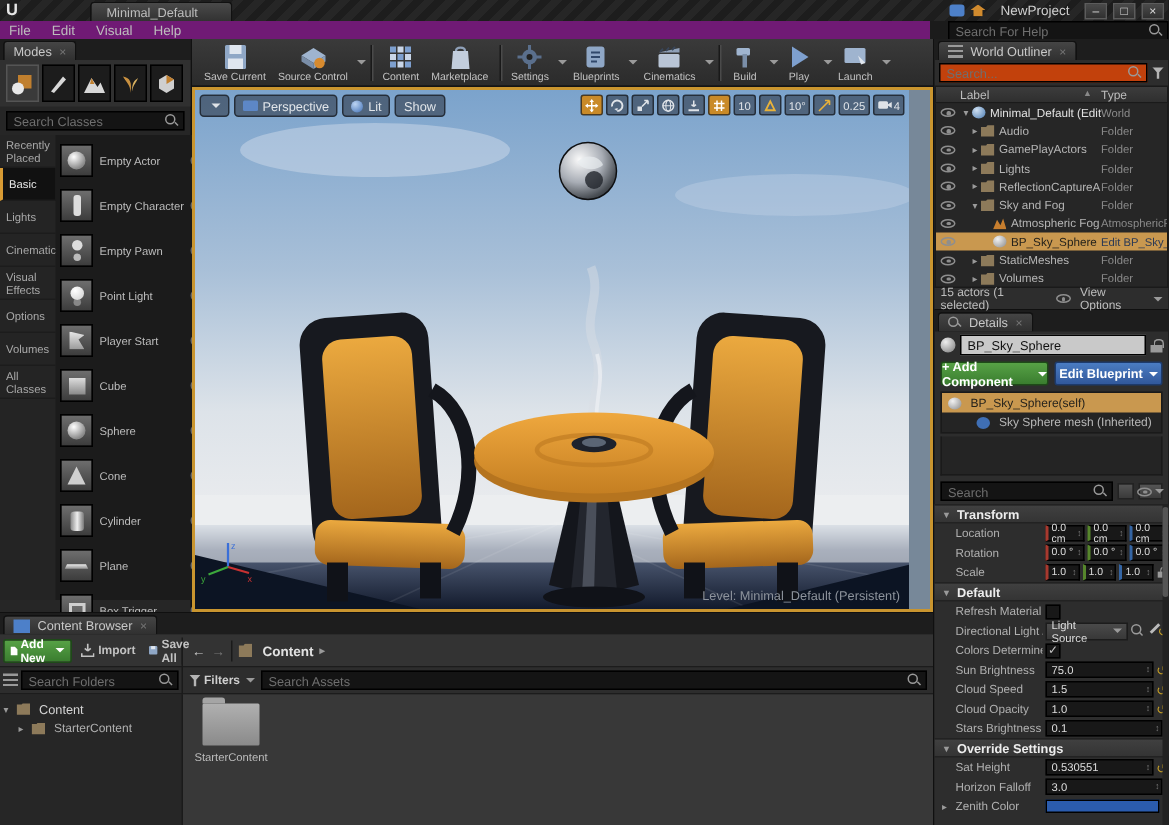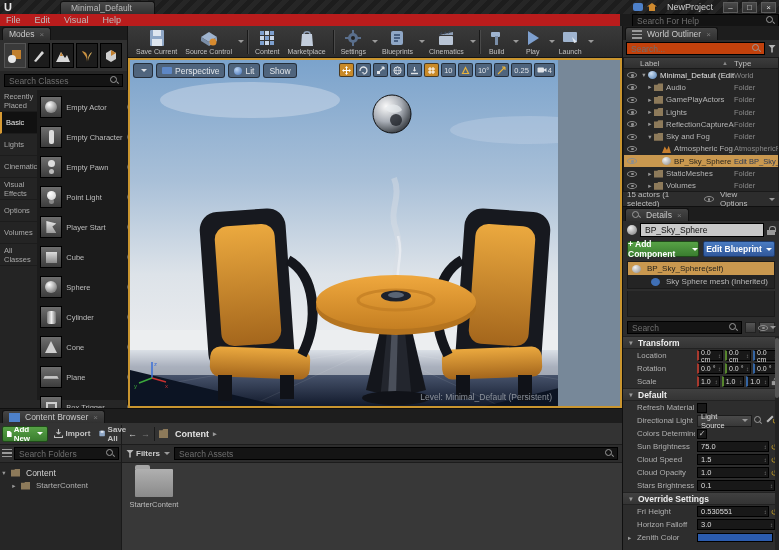--- a/index.html
+++ b/index.html
@@ -10,21 +10,21 @@
   
   .titlebar { left:0; top:0; width:779px; height:14px;
     background:repeating-linear-gradient(135deg,#262626 0 5px,#1d1d1d 5px 10px); display:flex; align-items:center; }
   .ue-logo { width:16px; height:13px; color:#e6e6e6; font-weight:bold; font-size:11px; display:flex; align-items:center; justify-content:center; }
   .doc-tab { margin-left:44px; background:linear-gradient(#4a4a4a,#323232); border:1px solid #111; border-bottom:none; height:13px; padding:0 22px 0 10px; display:flex; align-items:center; color:#bdbdbd; font-size:8.5px; border-radius:3px 3px 0 0; }
   .title-right { margin-left:auto; display:flex; align-items:center; gap:4px; padding-right:3px; }
   .bubble-icon { width:10px; height:8px; background:#4d80c9; border-radius:2px; }
   .cap-icon { width:10px; height:8px; background:#d08a2e; clip-path:polygon(50% 0,100% 45%,80% 45%,80% 100%,20% 100%,20% 45%,0 45%); }
   .project-name { color:#cfcfcf; font-size:9px; padding:0 6px; }
   .winbtn { width:15px; height:11px; background:linear-gradient(#4a4a4a,#303030); border:1px solid #5c5c5c; color:#ddd; font-size:8px; display:flex; align-items:center; justify-content:center; }
-  .menubar { left:0; top:14px; width:620px; height:12px; background:#b91c1c; display:flex; align-items:center; gap:14px; padding-left:6px; }
+  .menubar { left:0; top:14px; width:620px; height:12px; background:#701a75; display:flex; align-items:center; gap:14px; padding-left:6px; }
   .menu-item { color:#bdbdbd; font-size:9px; }
   .help-search { left:632px; top:14px; width:147px; height:13px; background:#141414; border:1px solid #000; display:flex; align-items:center; }
   input { background:transparent; border:none; outline:none; color:#cfcfcf; font-family:"Liberation Sans",sans-serif; font-size:8.5px; width:100%; height:100%; padding:0 4px; }
   input::placeholder { color:#6f6f6f; }
   .mag { width:9px; height:9px; position:relative; flex:0 0 9px; margin-right:3px; }
   .mag::before { content:""; position:absolute; left:0; top:0; width:5px; height:5px; border:1.3px solid #9a9a9a; border-radius:50%; }
   .mag::after { content:""; position:absolute; left:5.5px; top:5.5px; width:3px; height:1.4px; background:#9a9a9a; transform:rotate(45deg); }
 
   
   .modes { left:0; top:26px; width:128px; height:382px; background:#262626; border-right:1px solid #111; }
@@ -59,21 +59,21 @@
   
   .main-toolbar { left:128px; top:26px; width:494px; height:32px; background:linear-gradient(#3a3a3a,#2b2b2b); border-bottom:1px solid #141414; display:flex; align-items:center; padding:0 4px; }
   .tbtn { display:flex; flex-direction:column; align-items:center; justify-content:center; height:30px; padding:0 4px; color:#c2c2c2; font-size:7px; gap:1px; }
   .tbtn svg { display:block; }
   .tb-div { width:1px; height:24px; background:#191919; margin:0 3px; box-shadow:1px 0 0 #4a4a4a; }
   .ddc { width:0; height:0; border-left:3px solid transparent; border-right:3px solid transparent; border-top:3px solid #9a9a9a; margin-left:2px; align-self:center; }
   .tbtn-wrap { display:flex; align-items:center; }
 
   
   .viewport { left:128px; top:58px; width:494px; height:350px; border:2px solid #c9952f; background:#789; }
-  .vp-inner { position:relative; width:428px; height:346px; overflow:hidden; }
+  .vp-inner { position:relative; width:476px; height:346px; overflow:hidden; }
   .vp-topleft { position:absolute; left:3px; top:3px; display:flex; gap:3px; z-index:5; }
   .vp-btn { background:rgba(40,48,60,.55); border:1px solid rgba(20,24,30,.7); border-radius:3px; height:15px; display:flex; align-items:center; gap:3px; padding:0 5px; color:#e2e6ea; font-size:8.5px; }
   .vp-topright { position:absolute; right:3px; top:3px; display:flex; gap:2px; z-index:5; align-items:center; }
   .vpt { background:rgba(40,48,60,.55); border:1px solid rgba(20,24,30,.7); border-radius:2px; height:14px; min-width:15px; display:flex; align-items:center; justify-content:center; color:#dfe3e8; font-size:7.5px; padding:0 2px; gap:1px; }
   .vpt.sel { background:#c98a28; color:#fff; }
   .level-label { position:absolute; right:6px; bottom:4px; color:#8d939c; font-size:8.5px; z-index:5; }
   .persp-icon { width:10px; height:7px; background:#5d87c6; border-radius:1px; }
   .lit-icon { width:8px; height:8px; border-radius:50%; background:radial-gradient(circle at 35% 30%,#bcd4f2,#3f6fb5); }
 
   
@@ -288,30 +288,30 @@
         </div>
       <div class="pitem">
           <span class="thumb">
             <span class="sh-circle"></span>
           </span>
           <span class="pitem-label">Sphere</span>
           <span class="grab"></span>
         </div>
       <div class="pitem">
           <span class="thumb">
+            <span class="sh-tri"></span>
+          </span>
+          <span class="pitem-label">Cone</span>
+          <span class="grab"></span>
+        </div>
+      <div class="pitem">
+          <span class="thumb">
             <span class="sh-cyl"></span>
           </span>
           <span class="pitem-label">Cylinder</span>
-          <span class="grab"></span>
-        </div>
-      <div class="pitem">
-          <span class="thumb">
-            <span class="sh-tri"></span>
-          </span>
-          <span class="pitem-label">Cone</span>
           <span class="grab"></span>
         </div>
       <div class="pitem">
           <span class="thumb">
             <span class="sh-plane"></span>
           </span>
           <span class="pitem-label">Plane</span>
           <span class="grab"></span>
         </div>
       <div class="pitem">
@@ -879,21 +879,21 @@
             <span>0.1</span>
             <span class="spin">↕</span>
           </span>
       </div>
 
       <div class="sect">
           <span class="exp">▾</span>
           <span>Override Settings</span>
         </div>
       <div class="prow">
-        <span class="plabel">Fri Height</span>
+        <span class="plabel">Sat Height</span>
         <span class="wbox">
             <span>0.530551</span>
             <span class="spin">↕</span>
           </span>
         <span class="reset">↺</span>
       </div>
       <div class="prow">
         <span class="plabel">Horizon Falloff</span>
         <span class="wbox">
             <span>3.0</span>

